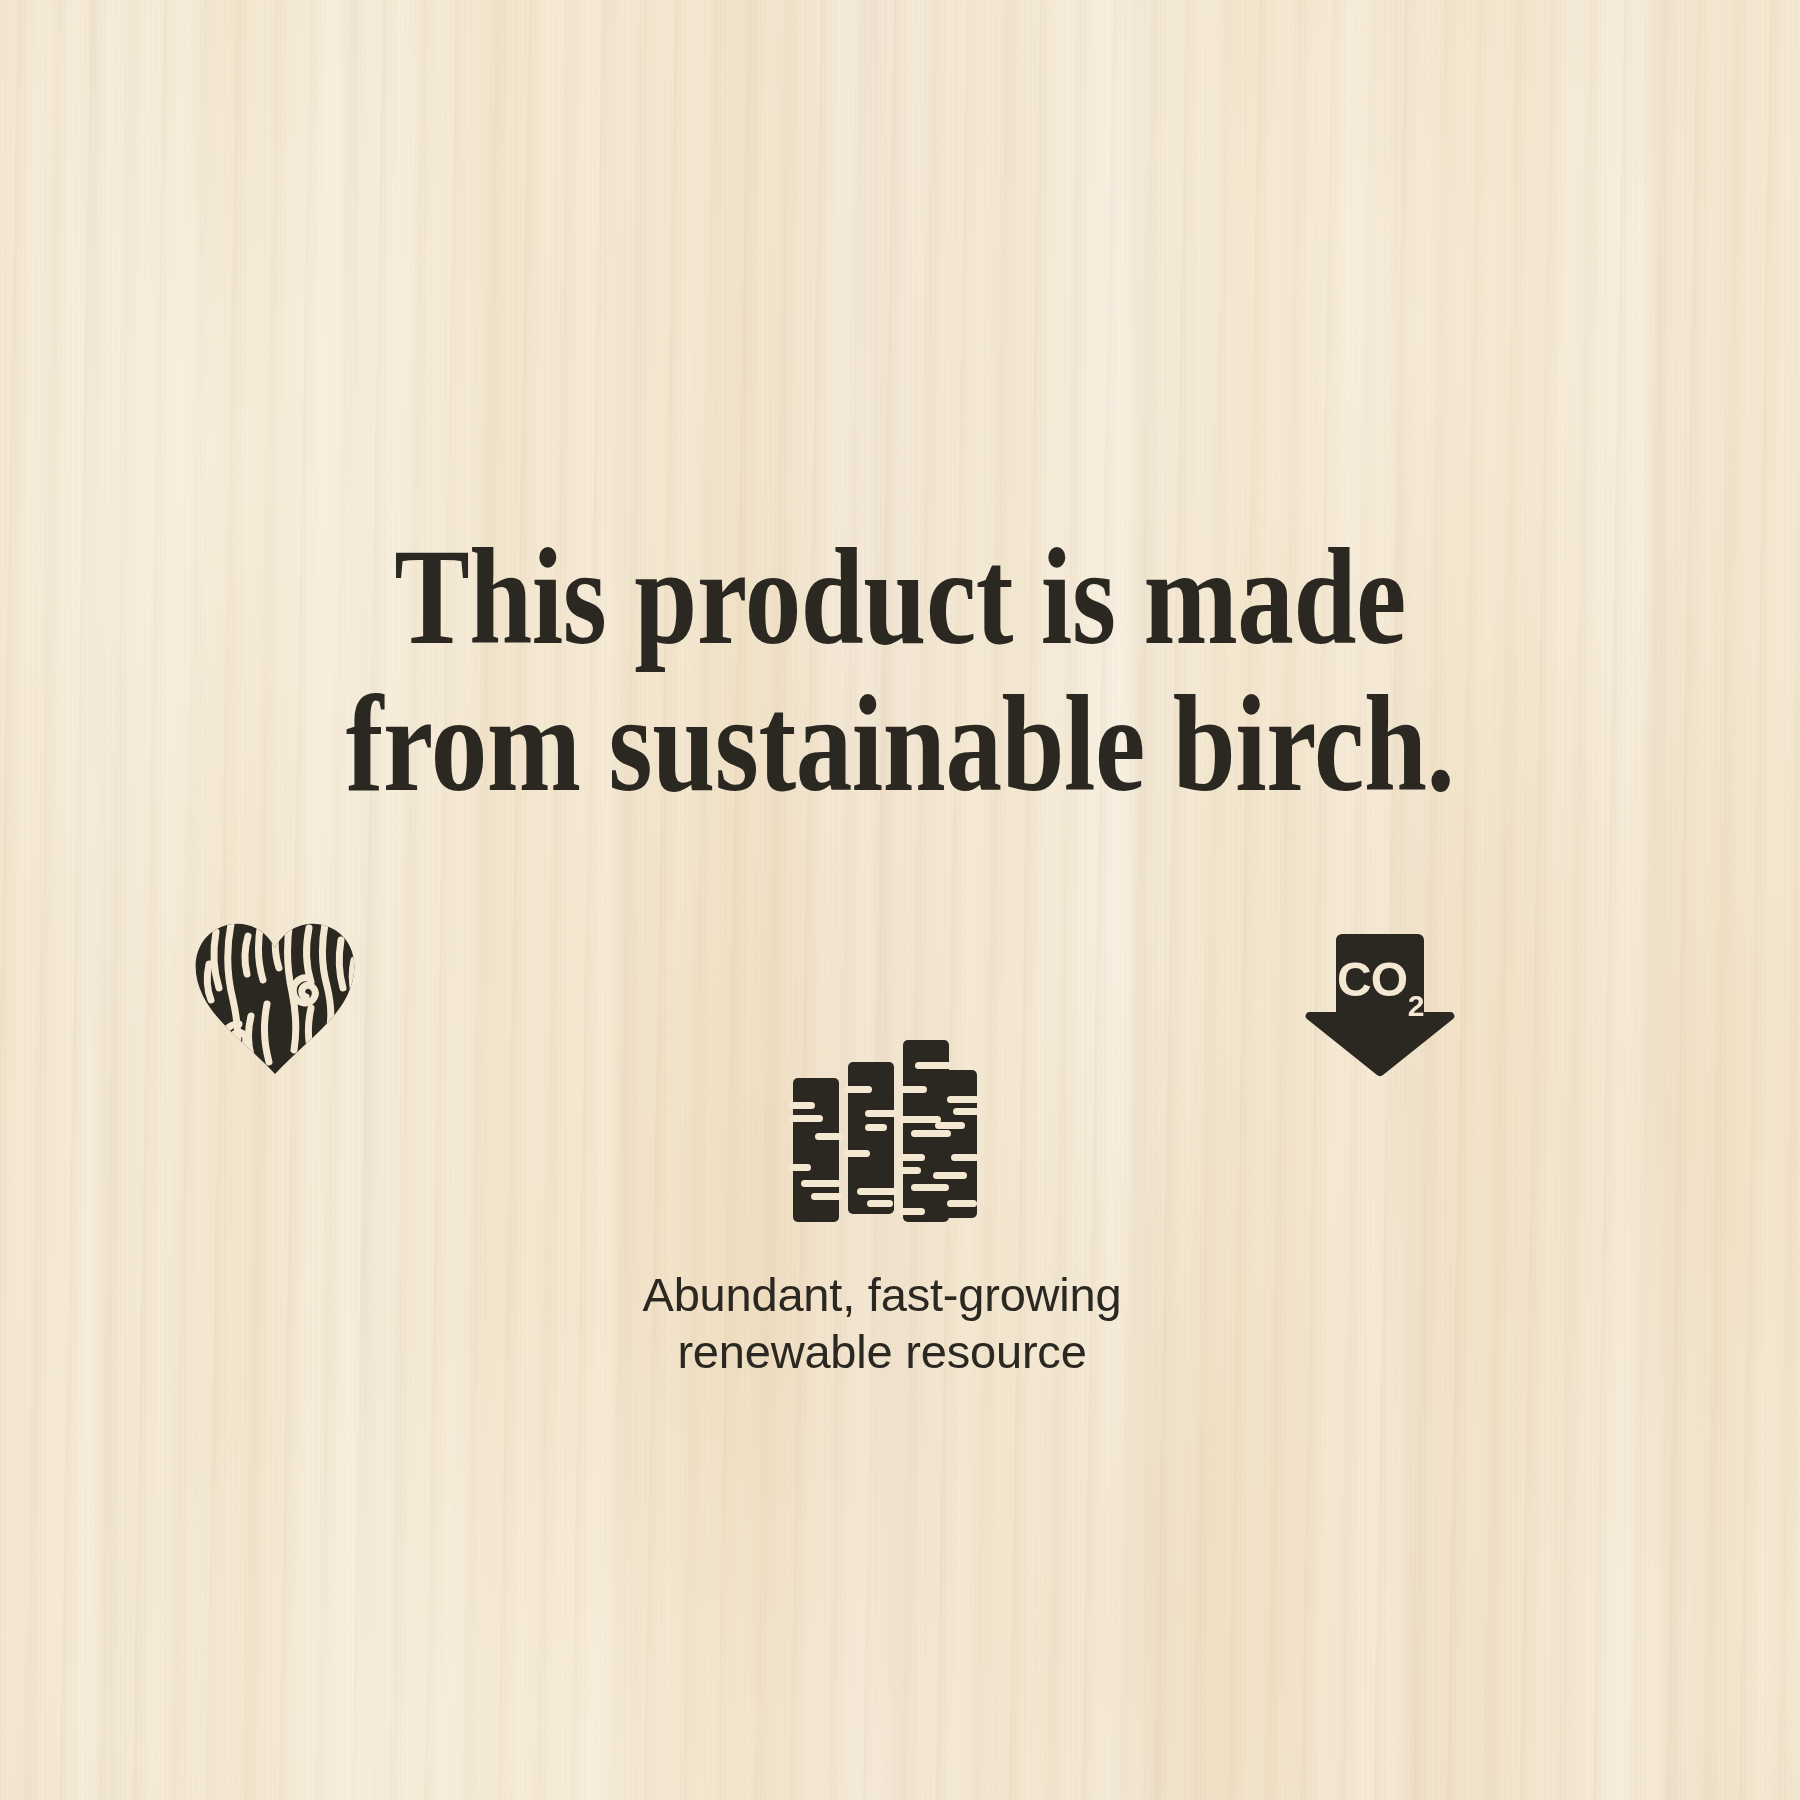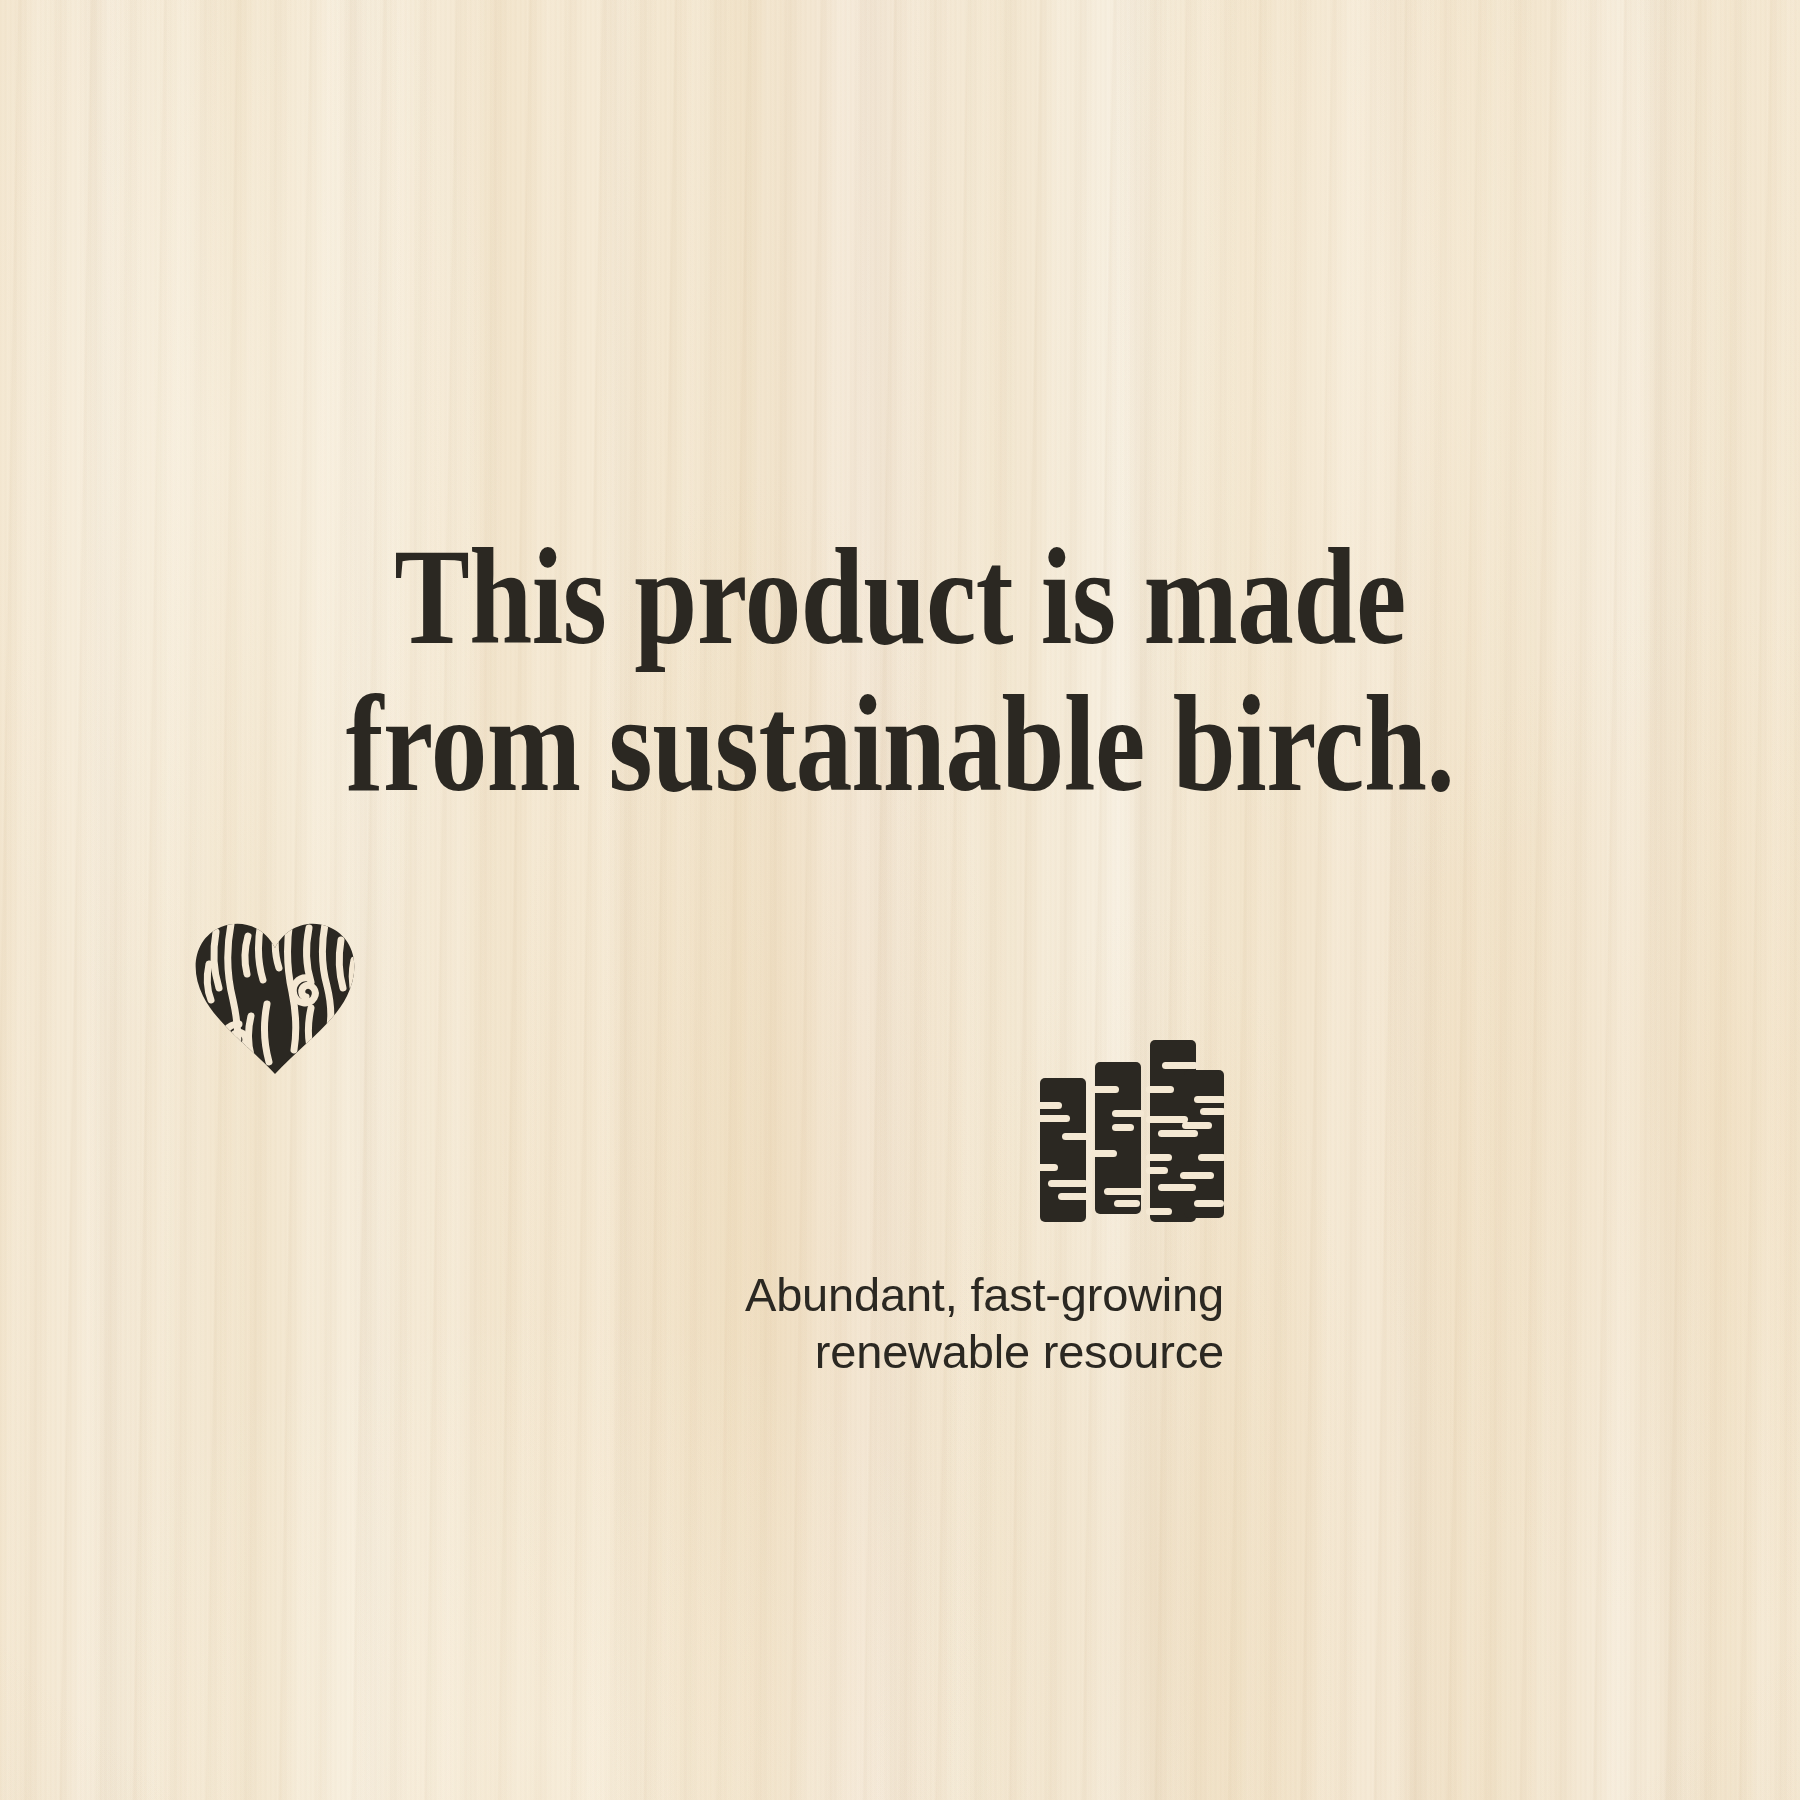--- a/index.html
+++ b/index.html
@@ -120,21 +120,21 @@
     margin-top: 30px;
     font-family: "Liberation Sans", sans-serif;
     font-size: 47px;
     line-height: 1.22;
     color: #2b2822;
     white-space: pre-line;
     letter-spacing: -0.2px;
   }
 
   #feat-harvested { left: 90px;  top: 920px;  width: 370px; }
-  #feat-renewable { left: 604px; top: 1040px; width: 620px; text-align: right; }
+  #feat-renewable { left: 572px; top: 1040px; width: 620px; }
   #feat-carbon    { left: 1140px; top: 934px; width: 480px; }
 
   #feat-renewable .feature-label { margin-top: 40px; }
   #feat-carbon .feature-label    { margin-top: 36px; }
 </style>
 </head>
 <body>
 
 <div id="poster">
 
@@ -249,16 +249,24 @@
         </g>
       </svg>
     </span>
 
     <div class="feature-label">Abundant, fast-growing
 renewable resource</div>
   </div>
 
   <div class="feature" id="feat-carbon">
 
+    <span class="feature-icon">
+      <svg width="152" height="144" viewBox="0 0 152 144" aria-hidden="true">
+        <path d="M38 0 H114 A6 6 0 0 1 120 6 V78 H146 A4 4 0 0 1 149 85 L79 141
+                 A5 5 0 0 1 73 141 L3 85 A4 4 0 0 1 6 78 H32 V6 A6 6 0 0 1 38 0 Z" fill="#2b2822"></path>
+        <text x="68" y="62" text-anchor="middle" font-family="'Liberation Sans', sans-serif" font-size="48" font-weight="bold" letter-spacing="-1" fill="#f4e8d3">CO</text>
+        <text x="112" y="82" text-anchor="middle" font-family="'Liberation Sans', sans-serif" font-size="30" font-weight="bold" fill="#f4e8d3">2</text>
+      </svg>
+    </span>
 
   </div>
 
 </div>
 
 </body></html>

